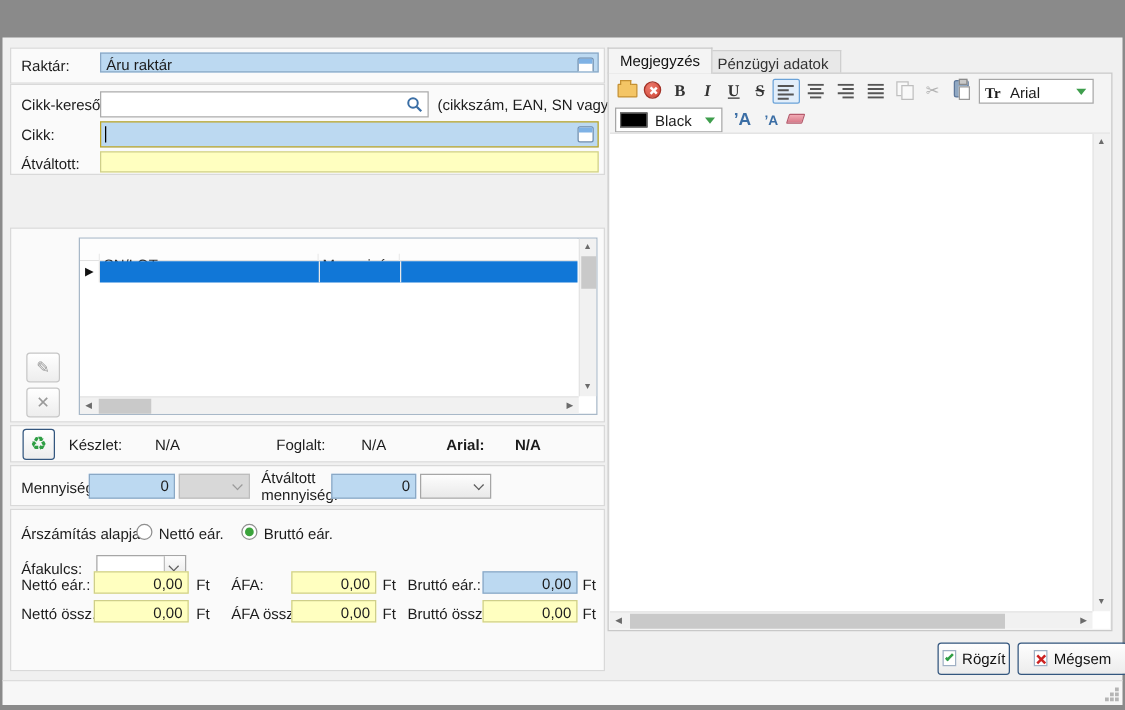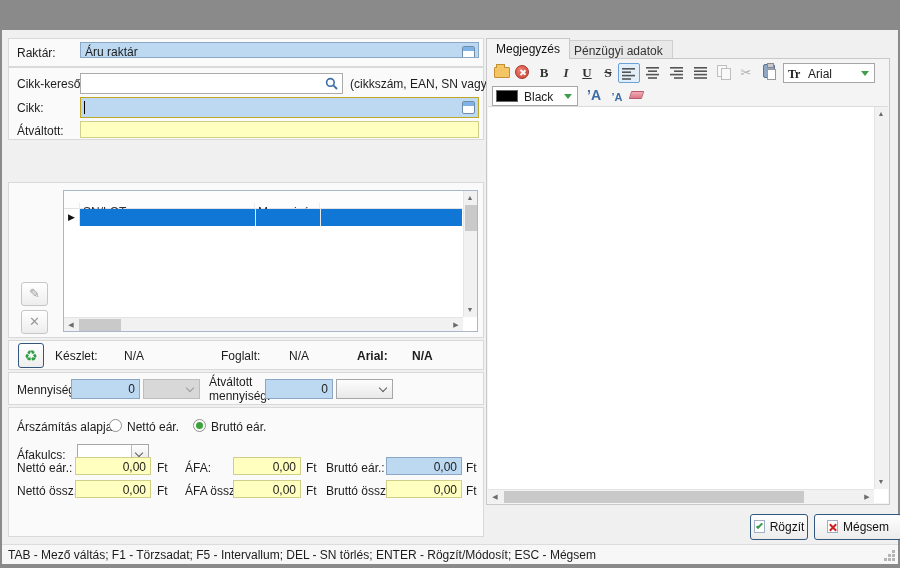--- a/index.html
+++ b/index.html
@@ -351,17 +351,16 @@
 
     <div class="action-btn" style="left:748px; top:484px; width:58px;">
       <span class="doc-ico"><span class="ck"></span></span><span>Rögzít</span>
     </div>
     <div class="action-btn" style="left:812px; top:484px; width:88px;">
       <span class="doc-ico"><span class="xx"></span></span><span>Mégsem</span>
     </div>
   </div>
 
   <div class="statusbar">
-    <span class="txt">TAB - Mező váltás; F1 - Törzsadat; F5 - Intervallum; DEL - SN törlés; ENTER - Rögzít/Módosít; ESC - Mégsem</span>
     <span class="grip"></span>
   </div>
 
 </div>
 
 </body></html>

